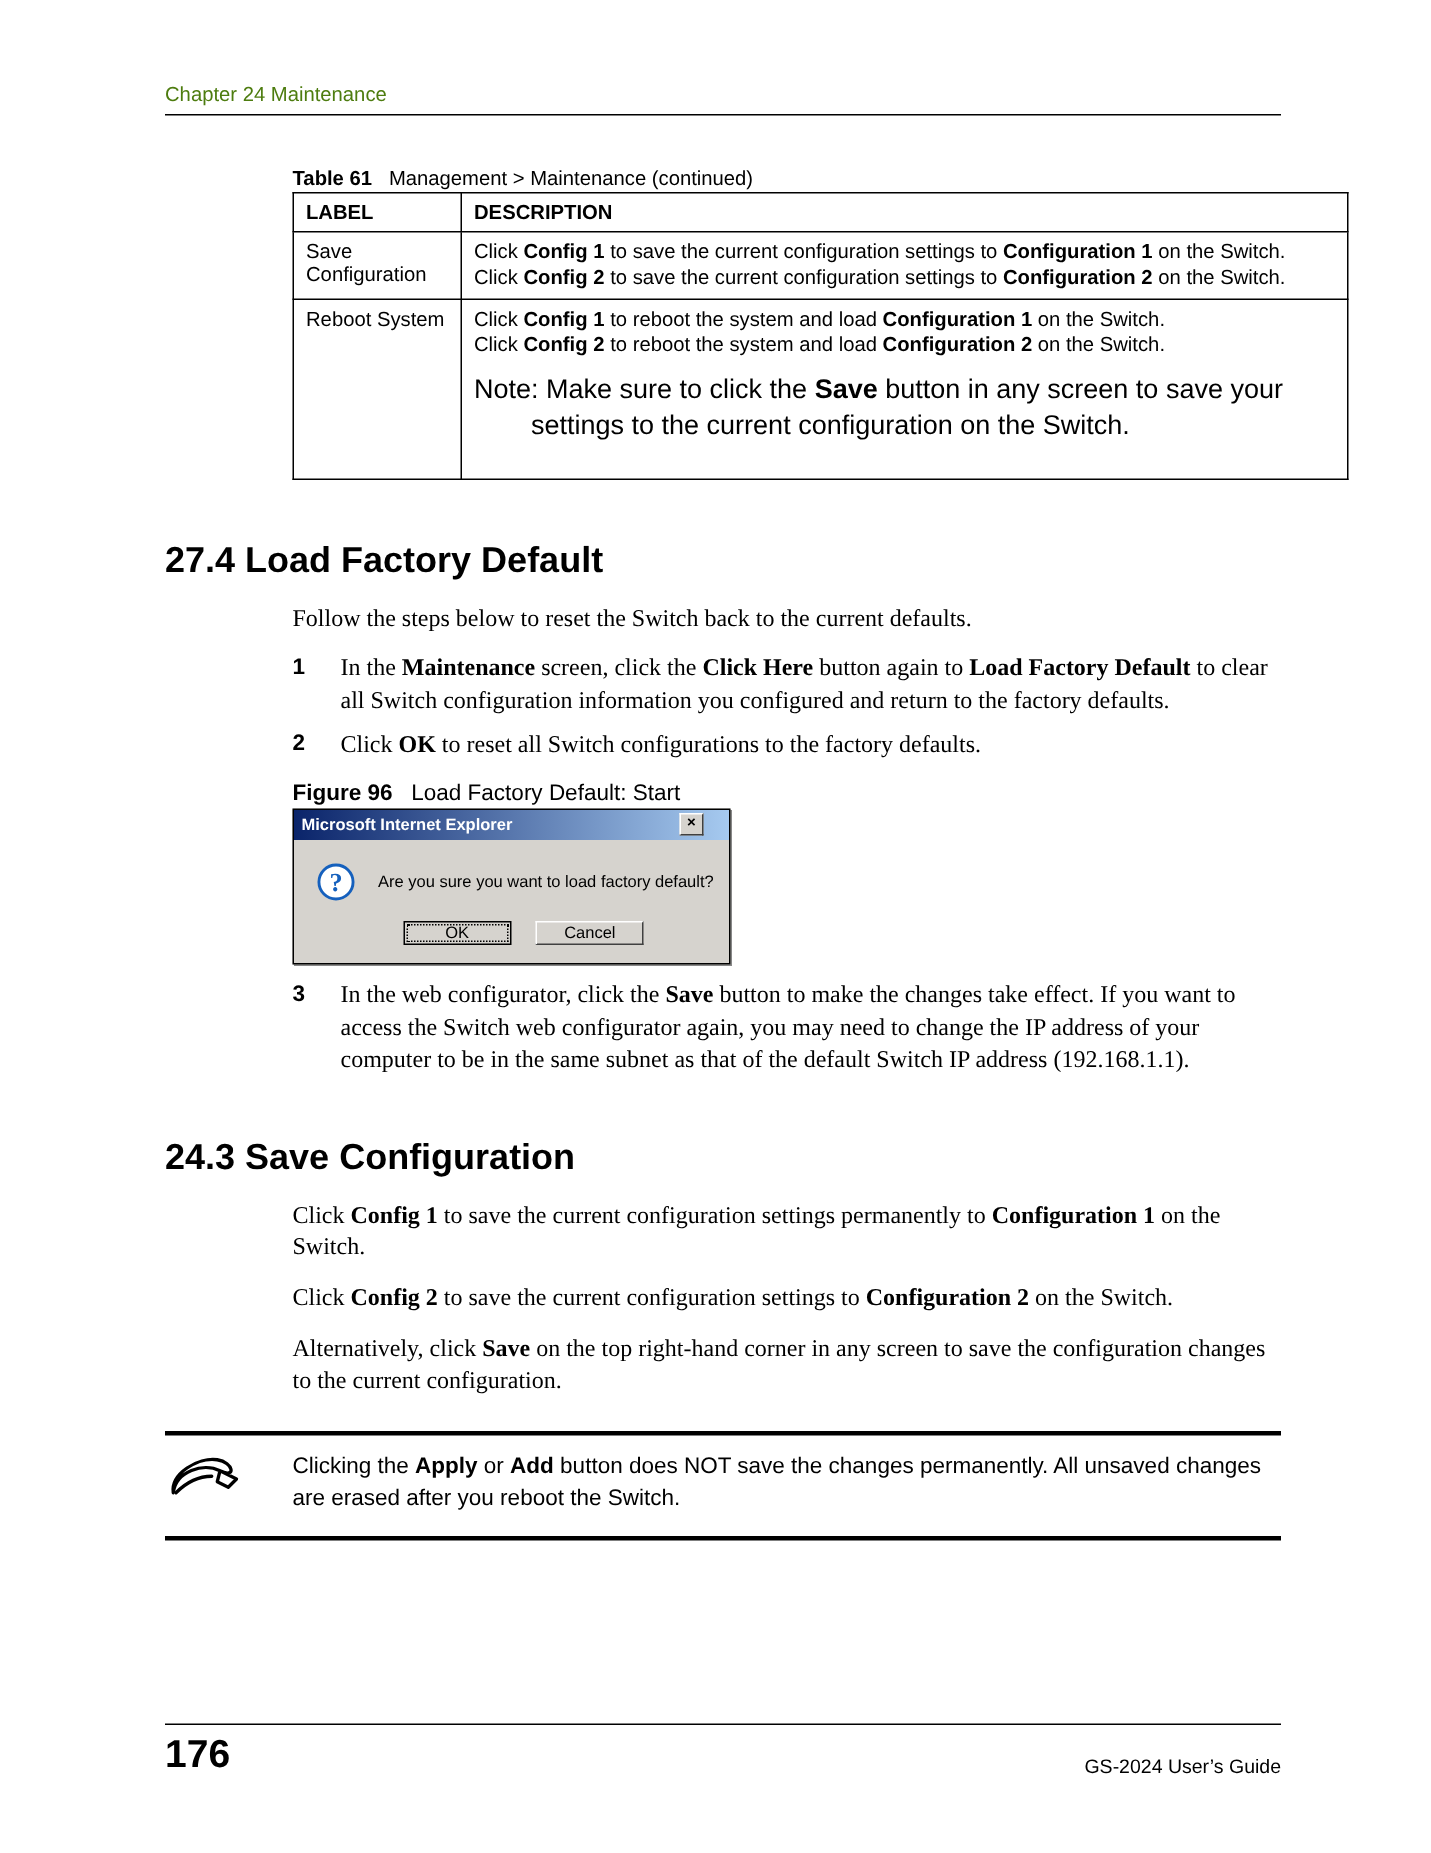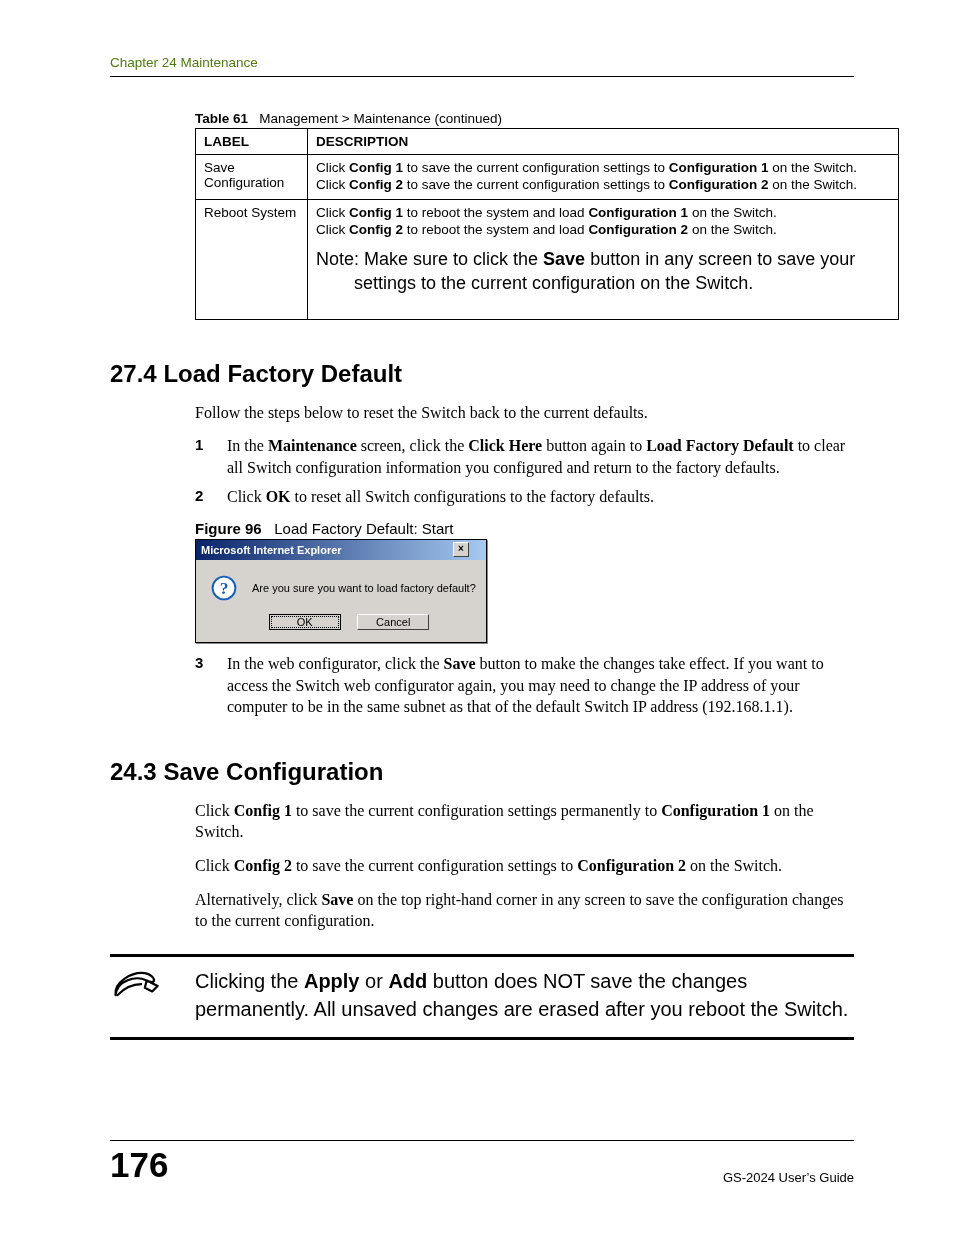--- a/index.html
+++ b/index.html
@@ -181,39 +181,39 @@
   }
   .note-block .note-icon {
     width: 55px;
     flex: 0 0 55px;
     text-align: left;
     padding-top: 0;
     margin-right: 30px;
   }
   .note-block .note-text {
     font-family: Arial, Helvetica, sans-serif;
-    font-size: 20px;
+    font-size: 15px;
     line-height: 1.4;
   }
 
   
   .footer {
     position: absolute;
     left: 110px;
     right: 100px;
     bottom: 50px;
     border-top: 1.5px solid #000;
     padding-top: 4px;
     display: flex;
     align-items: flex-end;
     justify-content: space-between;
     font-family: Arial, Helvetica, sans-serif;
   }
   .footer .pagenum {
-    font-size: 35px;
+    font-size: 26px;
     font-weight: bold;
   }
   .footer .guide {
     font-size: 13px;
   }
   b, strong { font-weight: bold; }
 </style>
 </head>
 <body>
 

